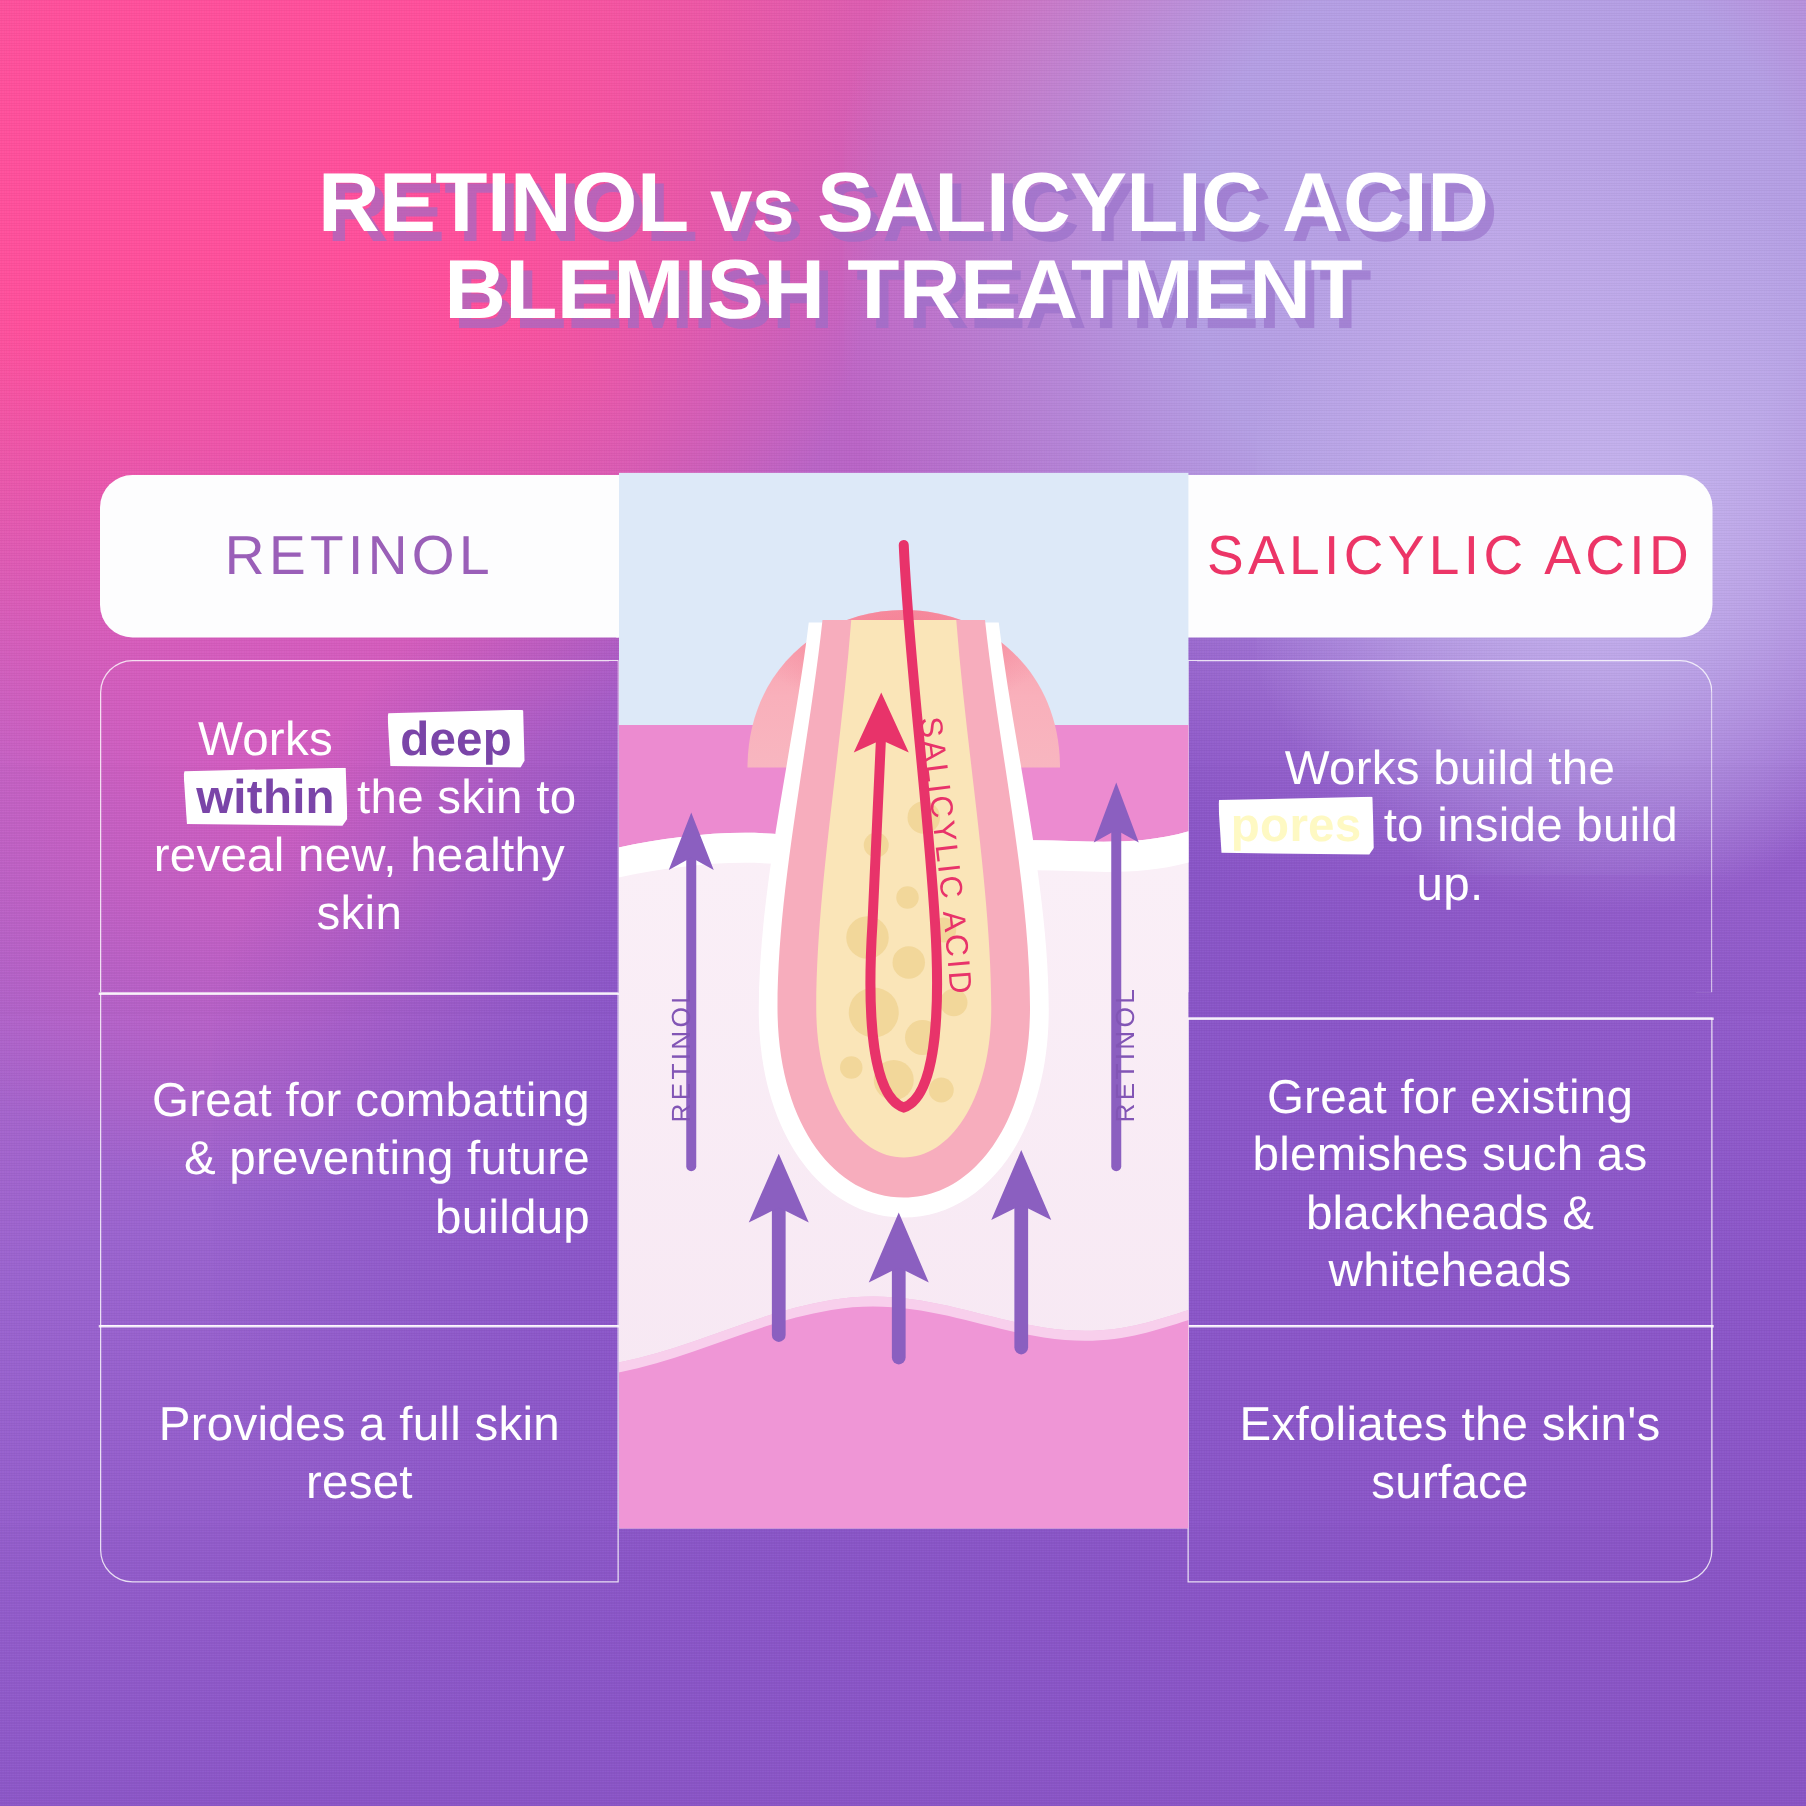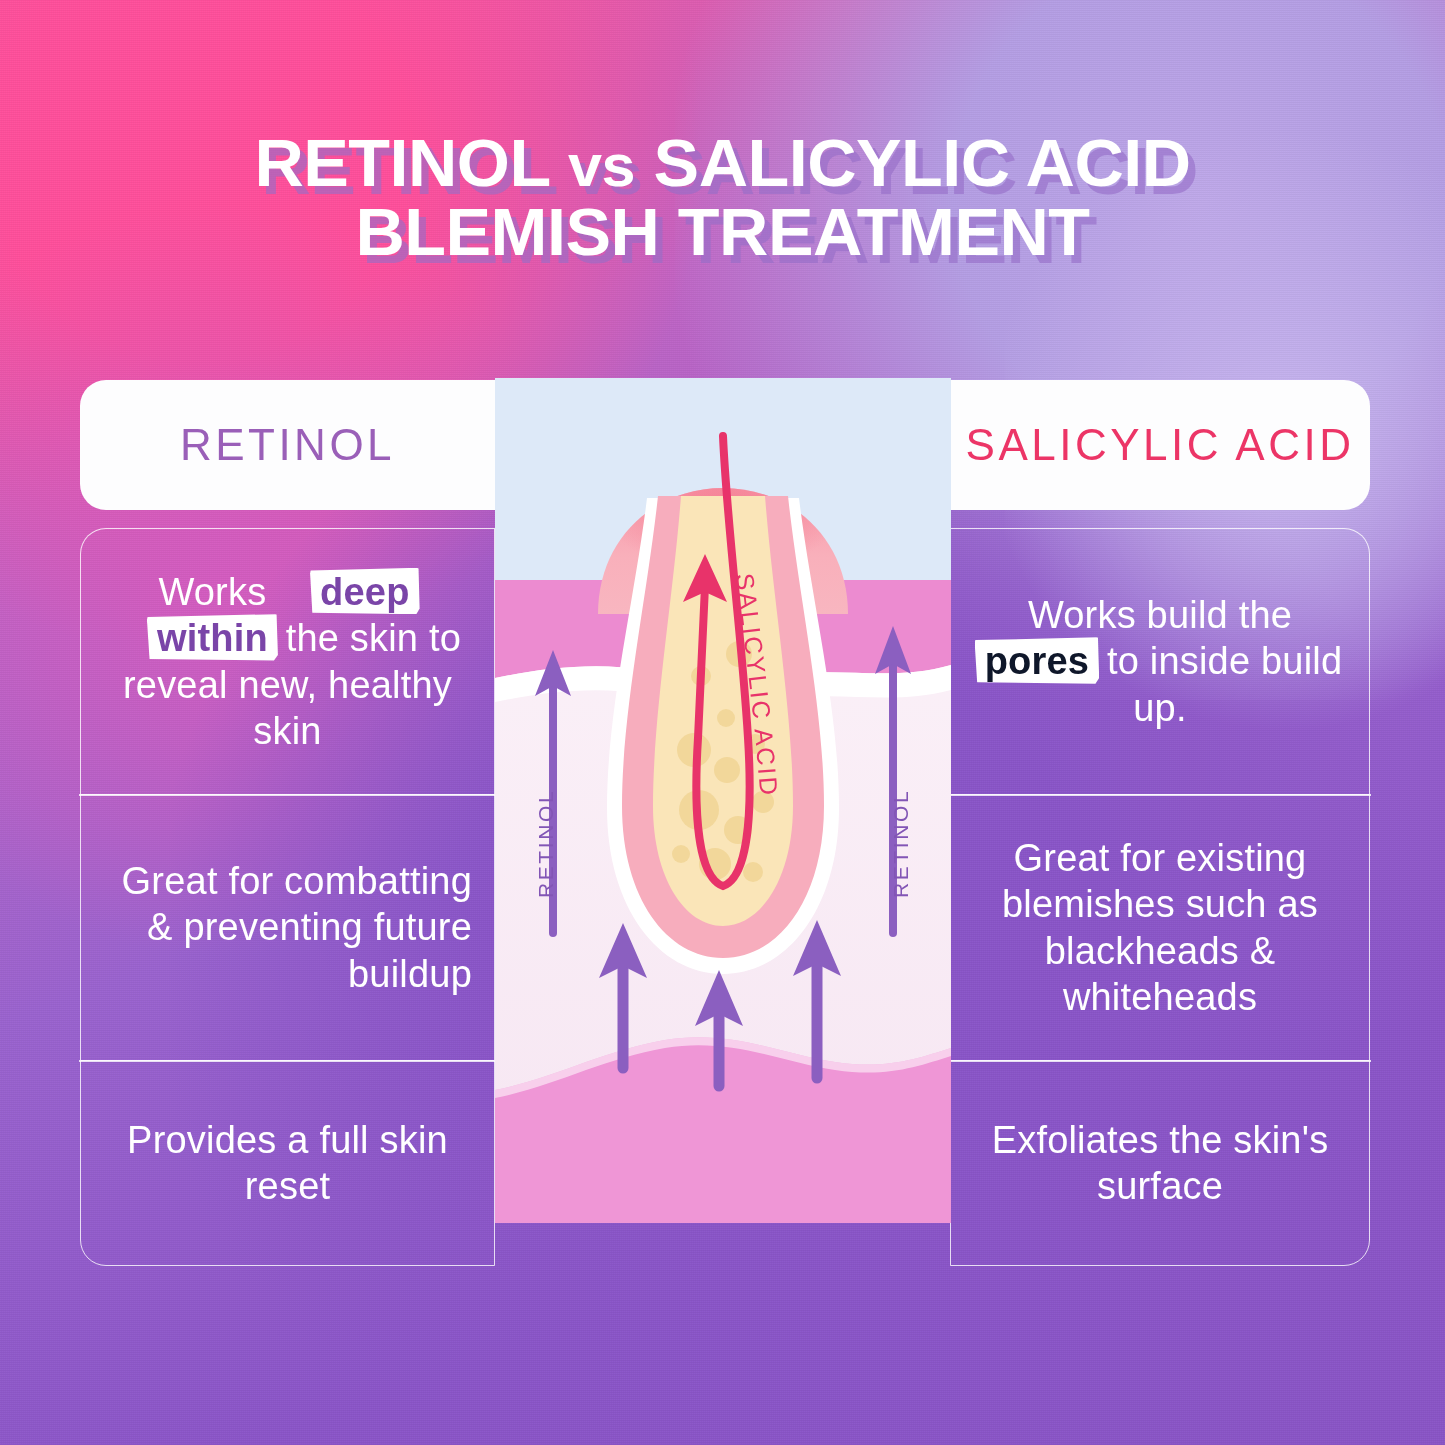--- a/index.html
+++ b/index.html
@@ -100,21 +100,21 @@
   .col-right { left:950px; width:420px; }
 
   .r1 { top:528px; height:266px; }
   .r2 { top:794px; height:266px; }
   .r3 { top:1060px; height:206px; }
 
   .col-left.r1  { border-radius:26px 0 0 0; border-bottom:none; }
   .col-left.r2  { border-radius:0; border-bottom:none;text-align:right; }
   .col-left.r3  { border-radius:0 0 0 26px; }
   .col-right.r1 { border-radius:0 26px 0 0; border-bottom:none; }
-  .col-right.r2 { border-radius:0; border-bottom:none; }
+  .col-right.r2 { border-radius:0; border-bottom:none;margin-top:20px; }
   .col-right.r3 { border-radius:0 0 26px 0;justify-content:center; }
 
   
   .fcard.divider-top::before {
     content:""; position:absolute; left:-1.6px; right:-1.6px; top:-1px; height:1.6px;
     background:rgba(255,255,255,.80);
   }
 
   
   .hl {
@@ -126,21 +126,21 @@
   }
   .hl::before {
     content:"";
     position:absolute; left:-3px; right:-3px; top:-1px; bottom:1px;
     background:#ffffff;
     z-index:-1;
     border-radius:3px;
     clip-path:polygon(0.5% 6%,99% 0%,100% 88%,97% 100%,2% 97%,0% 12%);
   }
   .hl-purple { color:#7a45a8;margin-left:36px; }
-  .hl-pink   { color:#0f172a; }
+  .hl-pink   { color:#fef9c3; }
 
   
   #diagram {
     position:absolute; left:495px; top:378px; width:456px; height:845px;
     overflow:hidden;
     z-index:6;
   }
   #diagram svg { display:block; }
 
   .rot-label {

